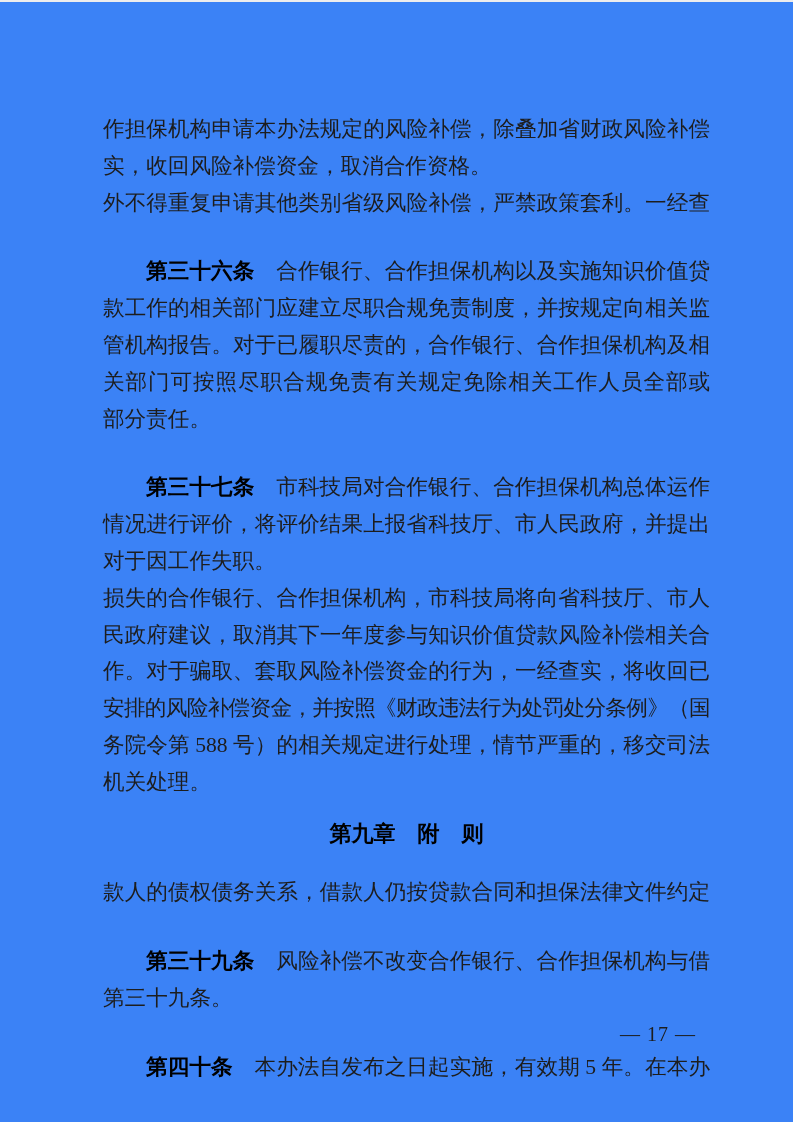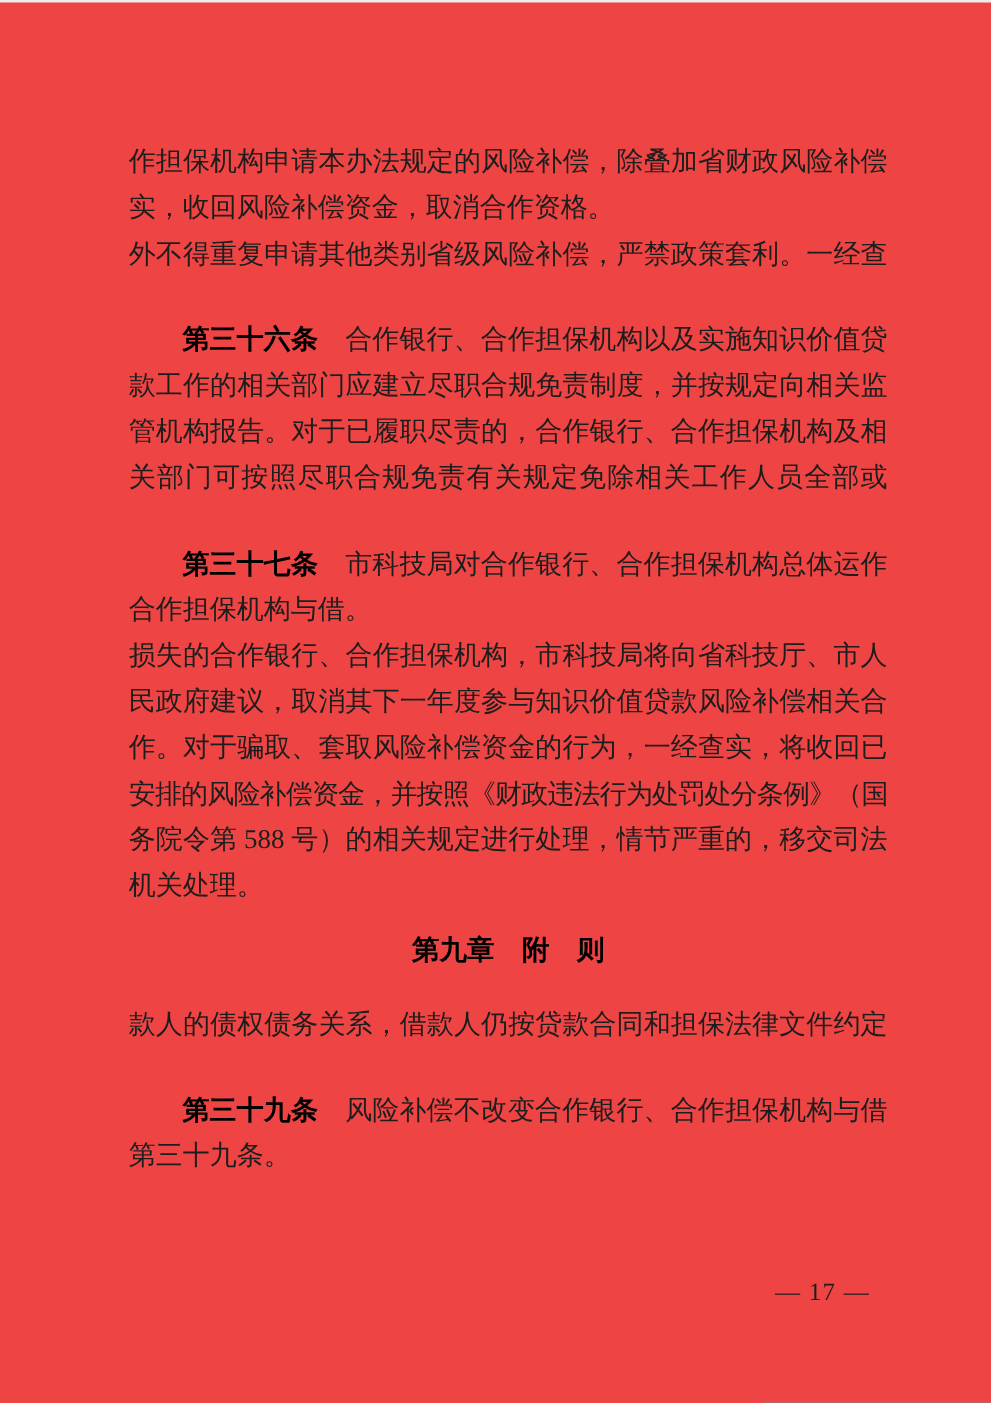--- a/index.html
+++ b/index.html
@@ -5,21 +5,21 @@
   html, body {
     margin: 0;
     padding: 0;
     background: #888;
   }
   .page {
     position: relative;
     width: 793px;
     height: 1122px;
     margin: 0 auto;
-    background: #ef4444;
+    background: #3b82f6;
     overflow: hidden;
     font-family: "Liberation Serif", "DejaVu Serif", serif;
   }
   .page-top-edge {
     position: absolute;
     top: 0; left: 0;
     width: 100%;
     height: 2px;
     background: #ededed;
   }
@@ -87,34 +87,37 @@
   <main class="text">
 
     <p class="ln">作担保机构申请本办法规定的风险补偿，除叠加省财政风险补偿</p>
     <p class="ln end">实，收回风险补偿资金，取消合作资格。</p>
     <p class="ln">外不得重复申请其他类别省级风险补偿，严禁政策套利。一经查</p>
 
     <p class="ln indent"><b class="art">第三十六条</b><span>合作银行、合作担保机构以及实施知识价值贷</span></p>
     <p class="ln">款工作的相关部门应建立尽职合规免责制度，并按规定向相关监</p>
     <p class="ln">管机构报告。对于已履职尽责的，合作银行、合作担保机构及相</p>
     <p class="ln">关部门可按照尽职合规免责有关规定免除相关工作人员全部或</p>
+    <p class="ln end">部分责任。</p>
 
     <p class="ln indent"><b class="art">第三十七条</b><span>市科技局对合作银行、合作担保机构总体运作</span></p>
-    <p class="ln end">合作担保机构与借。</p>
+    <p class="ln">情况进行评价，将评价结果上报省科技厅、市人民政府，并提出</p>
+    <p class="ln end">对于因工作失职。</p>
 
     <p class="ln">损失的合作银行、合作担保机构，市科技局将向省科技厅、市人</p>
     <p class="ln">民政府建议，取消其下一年度参与知识价值贷款风险补偿相关合</p>
     <p class="ln">作。对于骗取、套取风险补偿资金的行为，一经查实，将收回已</p>
     <p class="ln squeeze">安排的风险补偿资金，并按照《财政违法行为处罚处分条例》（国</p>
     <p class="ln">务院令第 588 号）的相关规定进行处理，情节严重的，移交司法</p>
     <p class="ln end">机关处理。</p>
 
     <h2 class="chapter">第九章　附　则</h2>
 
     <p class="ln">款人的债权债务关系，借款人仍按贷款合同和担保法律文件约定</p>
     <p class="ln indent"><b class="art">第三十九条</b><span>风险补偿不改变合作银行、合作担保机构与借</span></p>
     <p class="ln end">第三十九条。</p>
 
+    <p class="ln indent"><b class="art">第四十条</b><span>本办法自发布之日起实施，有效期 5 年。在本办</span></p>
 
   </main>
 
   <div class="pagenum">— 17 —</div>
 </div>
 
 </body></html>

